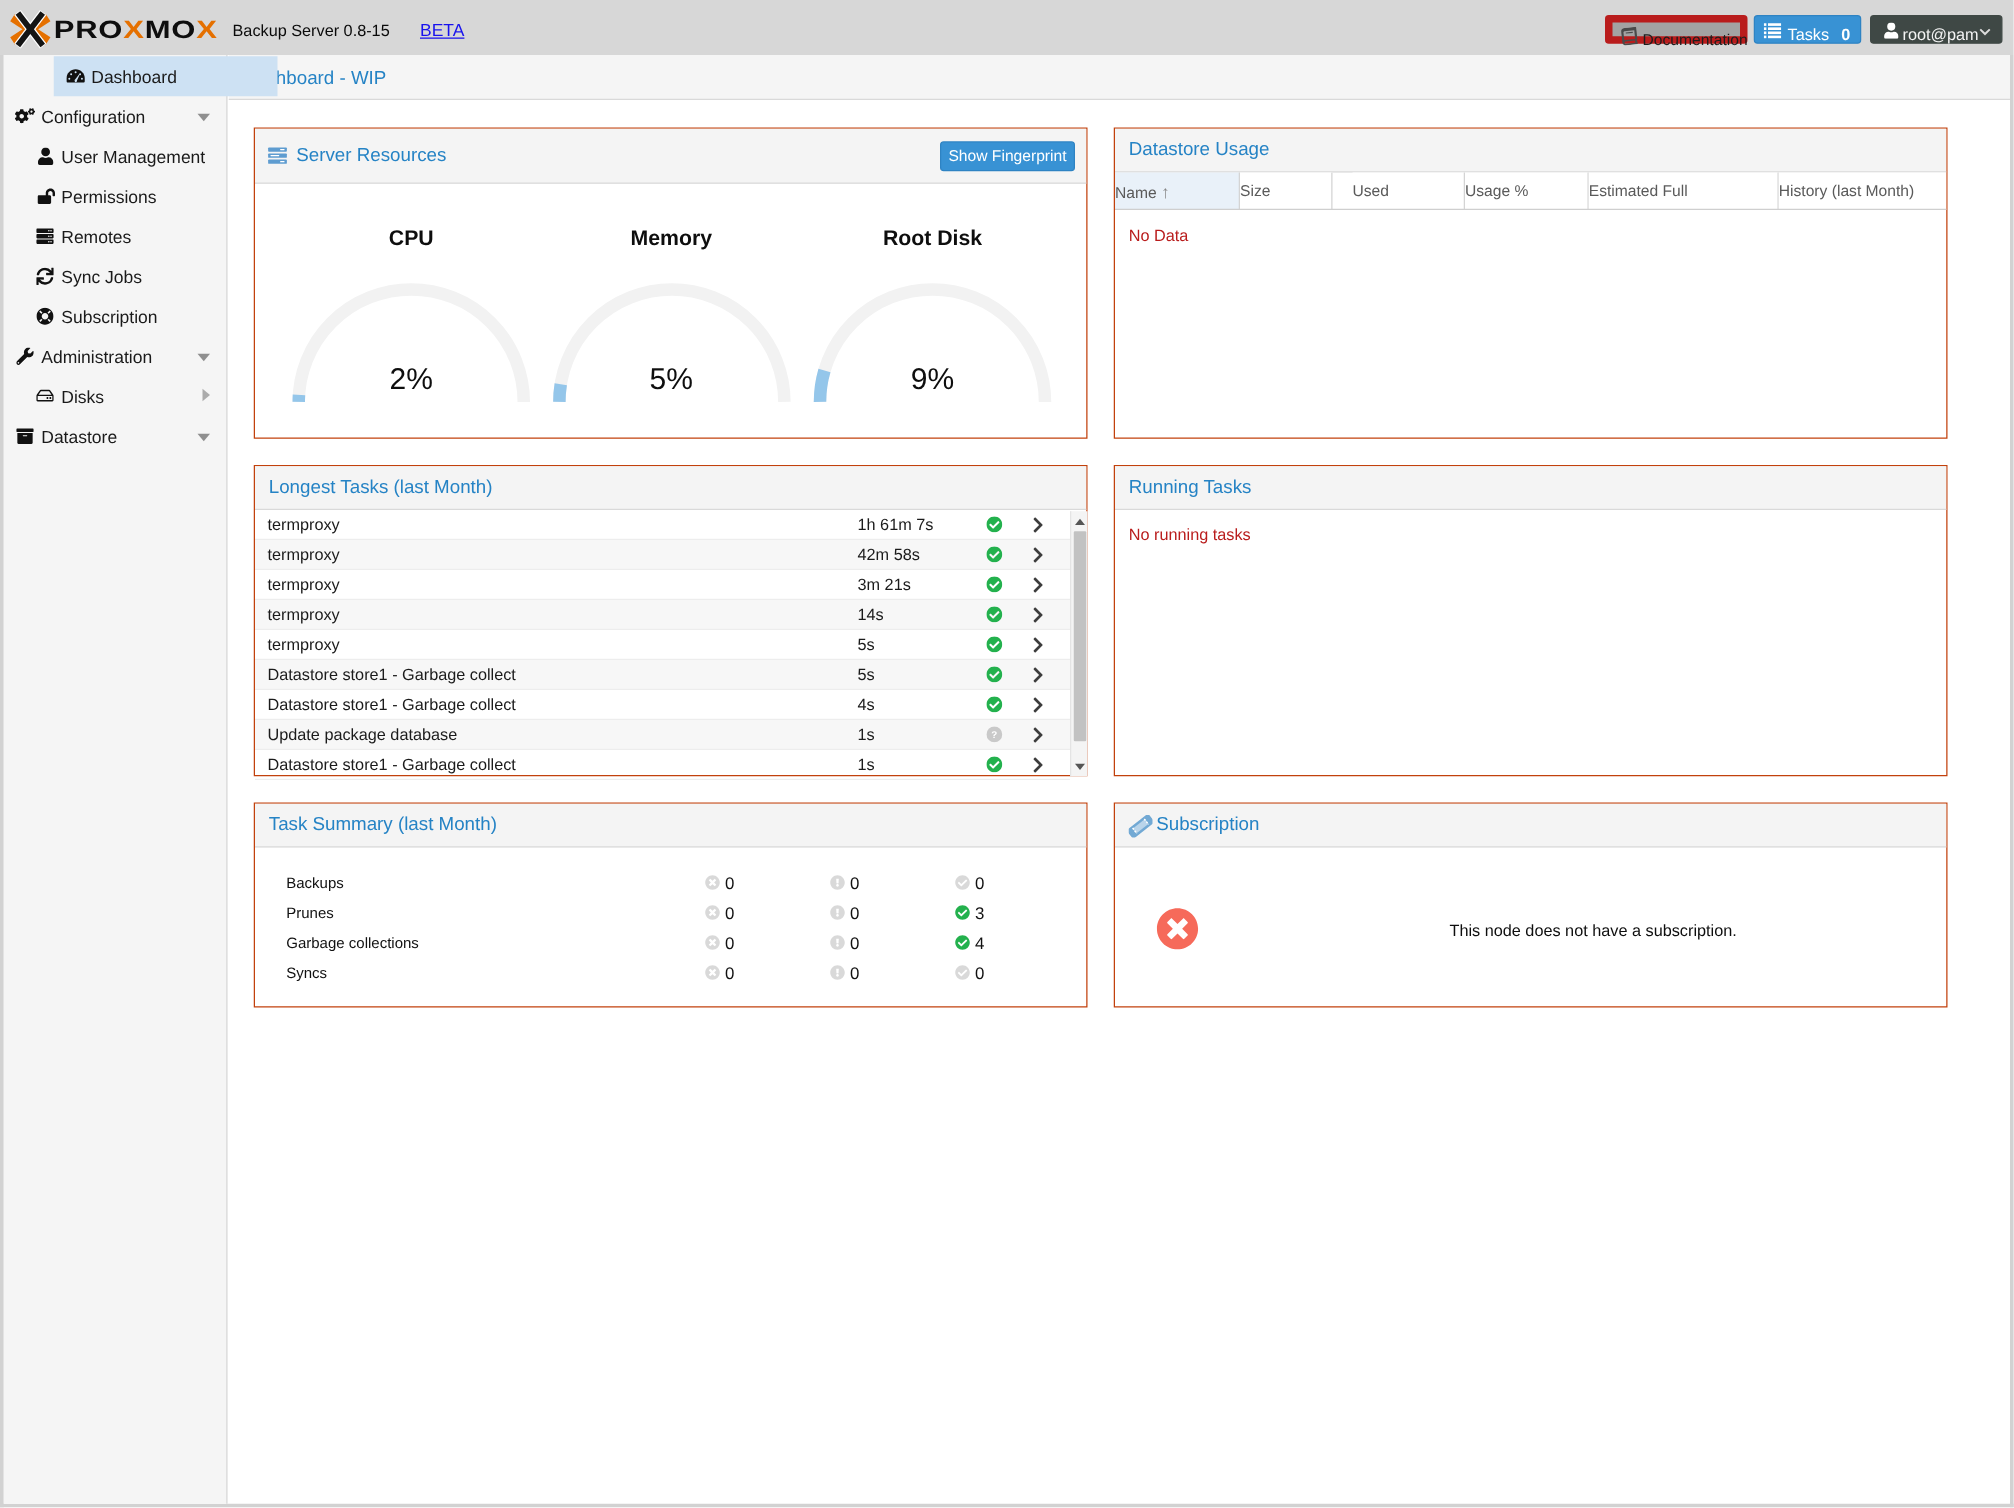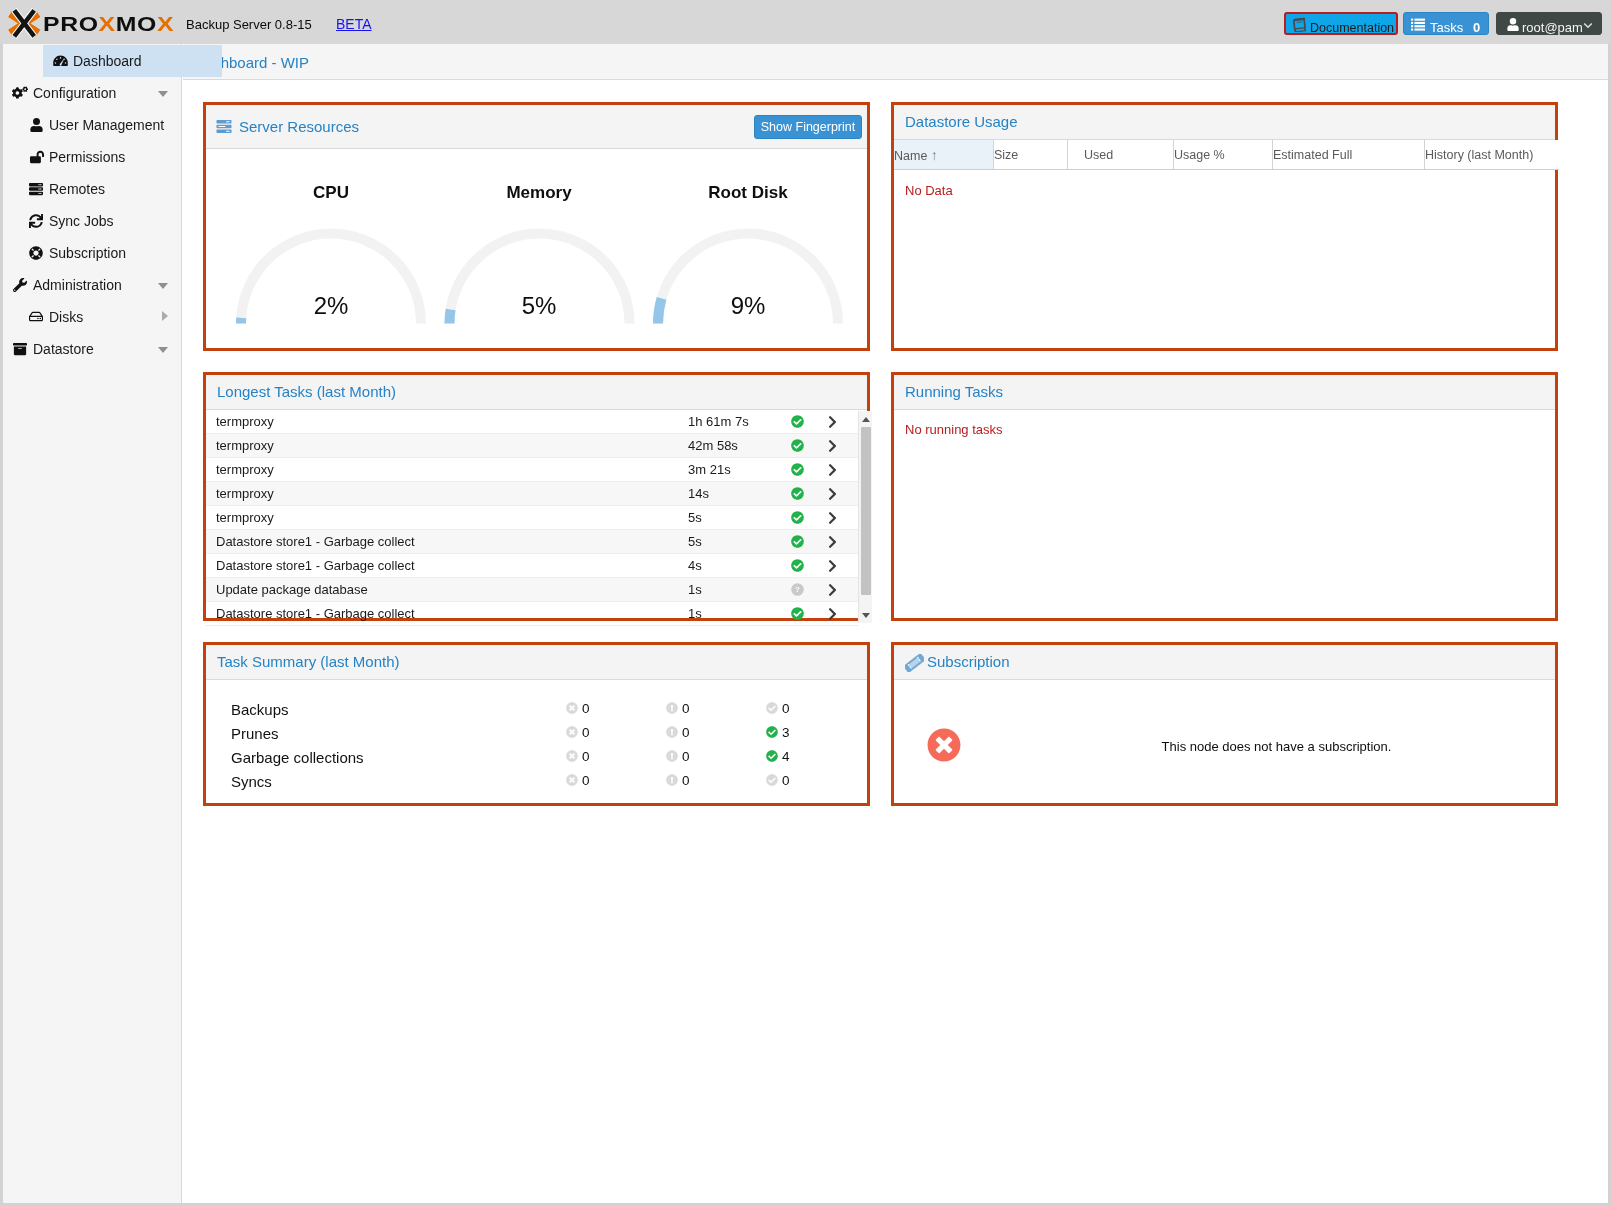--- a/index.html
+++ b/index.html
@@ -16,34 +16,34 @@
 #sidebar { left:3px; top:44px; width:179px; height:1159px; background:#f5f5f5; border-right:1px solid #d8d8d8; }
 #titlebar { left:183px; top:44px; width:1425px; height:36px; background:#f5f5f5; border-bottom:1px solid #d9d9d9; }
 #titlebar .t { position:absolute; left:11px; top:10px; font-size:15px; color:#2583c5; }
 
 
 .brandword { left:43px; top:13px; font-size:20px; font-weight:bold; letter-spacing:0.5px; color:#0e0e0e; transform:scaleX(1.24); transform-origin:0 0; }
 .brandword .o { color:#e57000; }
 #bsrv { left:186px; top:16.5px; font-size:13px; color:#0a0a0a; }
 #beta { left:316px; top:16px; font-size:14px; color:#1812ee; text-decoration:underline;margin-left:20px; }
 .tbtn { top:12px; height:23px; border-radius:3px; font-size:13px; line-height:21px; }
-#btn-doc { left:1284px; width:114px; background:#0ea5e9; border:2px solid #b91c1c; color:#1d1d1d; font-size:12.5px; }
+#btn-doc { left:1284px; width:114px; background:#a3a3a3; border:6px solid #b91c1c; color:#1d1d1d; font-size:12.5px; }
 #btn-tasks { left:1403px; width:86px; background:#3892d4; border:1px solid #2e83c3; color:#fff;text-align:center; }
 #btn-user { left:1496px; width:106px; background:#3f4845; border:1px solid #3f4845; color:#f4f4f4; }
 
 
 .trow { left:3px; width:179px; height:32px; }
 .trow.sel { background:#cde1f3;margin-left:40px; }
 .trow .txt { position:absolute; top:8px; font-size:14px; color:#1a1a1a; }
 .tic { position:absolute; top:9px; }
 .arr-d { position:absolute; right:14px; top:14px; width:0; height:0; border-left:5px solid transparent; border-right:5px solid transparent; border-top:6px solid #8f8f8f; }
 .arr-r { position:absolute; right:14px; top:10px; width:0; height:0; border-top:5px solid transparent; border-bottom:5px solid transparent; border-left:6px solid #ababab; }
 
 
-.panel { background:#fff; border:3px solid #c2410c; }
+.panel { background:#fff; border:1px solid #c2410c; }
 .phdr { position:absolute; left:0; top:0; right:0; background:#f4f4f4; border-bottom:1px solid #d9d9d9; }
 .ptitle { position:absolute; font-size:15px; color:#2583c5; white-space:nowrap; }
 
 
 #p-sr { left:203px; top:102px; width:667px; height:249px; }
 #p-sr .phdr { height:44px; }
 .gauge-lbl { position:absolute; top:78px; width:200px; text-align:center; font-size:17px; font-weight:bold; color:#0e0e0e; }
 .gauge-pct { position:absolute; top:187px; width:200px; text-align:center; font-size:24px; color:#0e0e0e; }
 #btn-fp { position:absolute; left:548px; top:10px; width:108px; height:24px; background:#3892d4; border:1px solid #2e83c3; border-radius:3px; color:#fff; font-size:12.5px; text-align:center; line-height:22px; }
 
@@ -62,21 +62,21 @@
 .ltrow .d { position:absolute; left:482px; top:4px; }
 
 
 #p-rt { left:891px; top:372px; width:667px; height:249px; }
 #p-rt .phdr { height:35px; }
 
 
 #p-ts { left:203px; top:642px; width:667px; height:164px; }
 #p-ts .phdr { height:35px; }
 .tsrow { position:absolute; left:0; width:665px; height:24px; }
-.tsrow .lbl { position:absolute; left:25px; top:5px; font-size:15px; }
+.tsrow .lbl { position:absolute; left:25px; top:5px; font-size:12px; }
 .tsnum { position:absolute; top:5px; font-size:13.5px; }
 
 
 #p-sub { left:891px; top:642px; width:667px; height:164px; }
 #p-sub .phdr { height:35px; }
 #subtext { position:absolute; left:149px; top:94px; width:467px; text-align:center; font-size:13px; color:#0e0e0e; }
 
 
 #sbar { position:absolute; left:652px; top:36px; width:14px; height:212px; background:#f4f4f4; border-left:1px solid #e4e4e4; }
 #sbar .th { position:absolute; left:2px; top:16px; width:10px; height:168px; background:#c2c2c2; border-radius:1px; }

